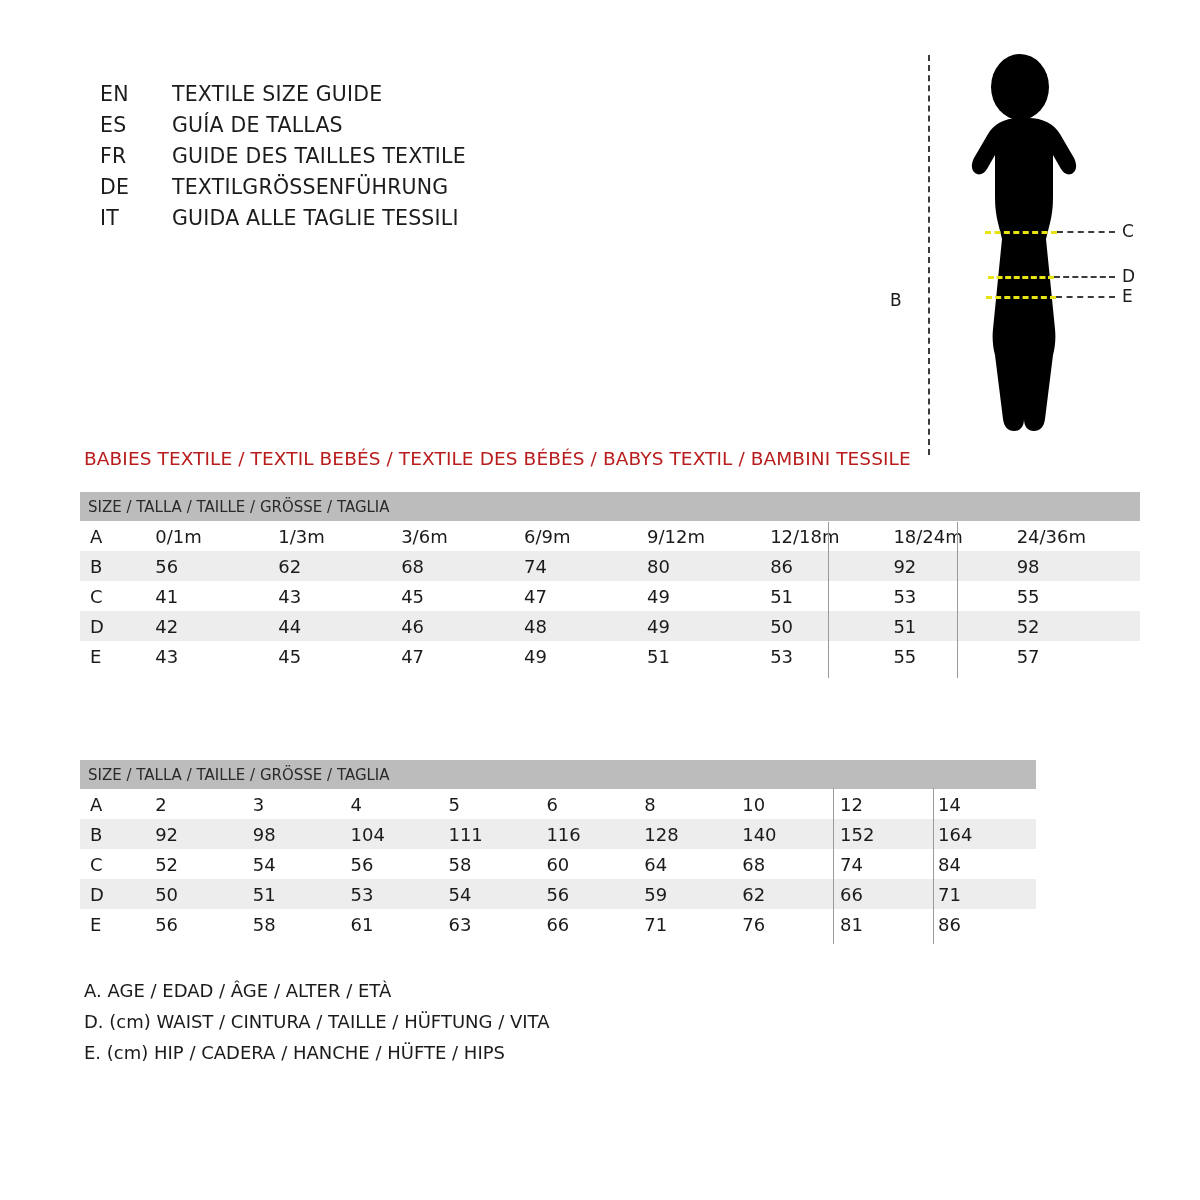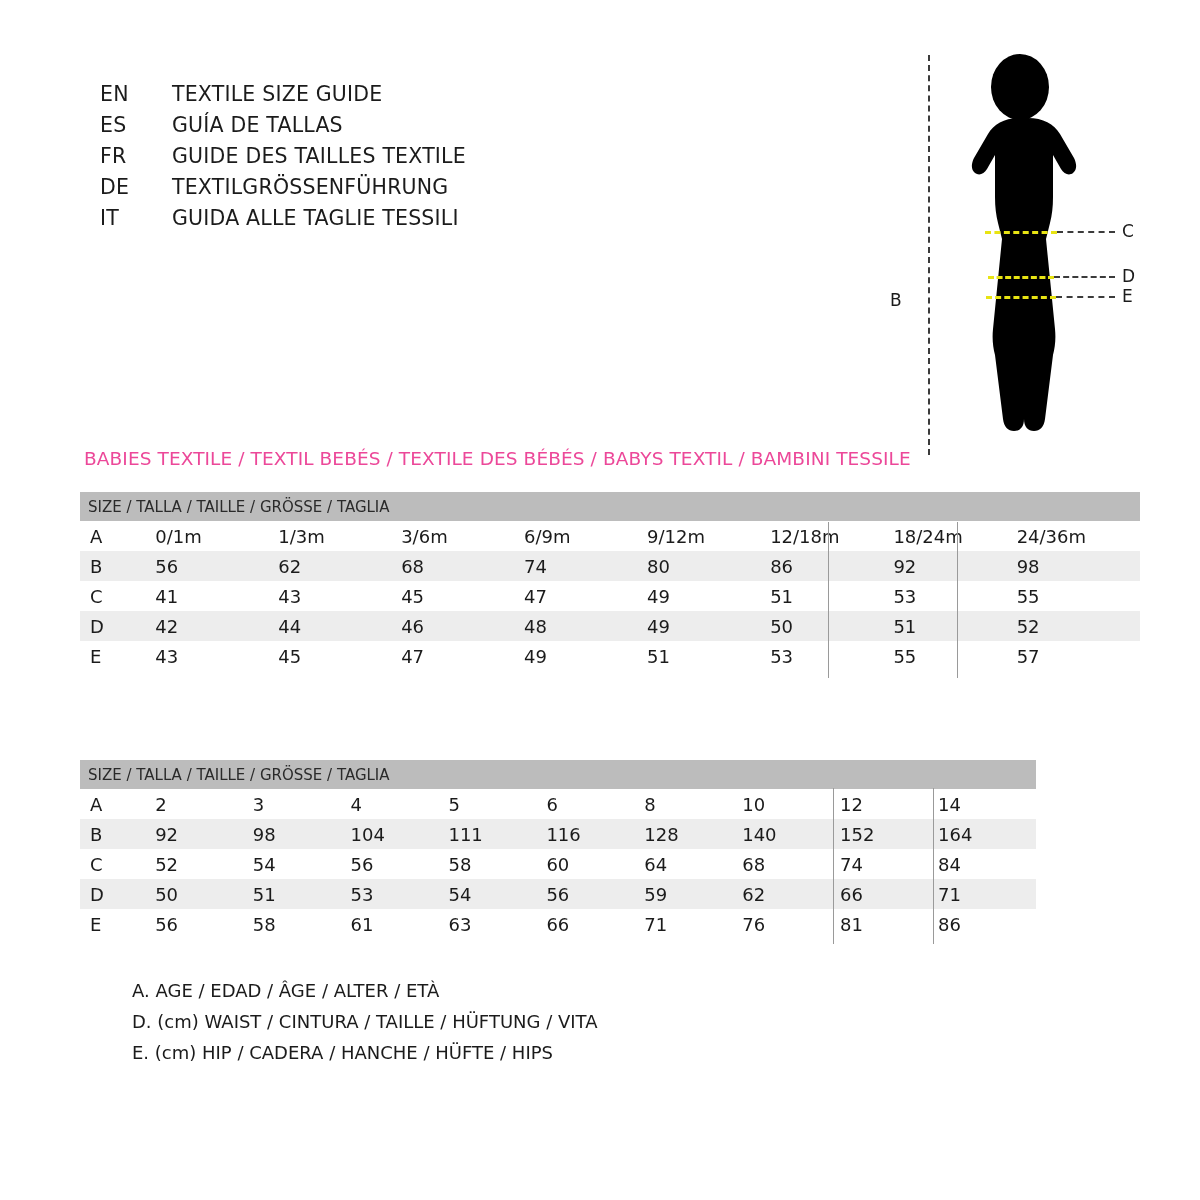--- a/index.html
+++ b/index.html
@@ -100,21 +100,21 @@
     border-top: 2px dashed #3b3b3b;
   }
   .ld-c { left: 197px; top: 191px; width: 58px; }
   .ld-d { left: 194px; top: 236px; width: 61px; }
   .ld-e { left: 196px; top: 256px; width: 59px; }
 
   
   .section-title {
     position: absolute;
     font-size: 18.5px;
-    color: #ec4899;
+    color: #b91c1c;
     letter-spacing: 0.1px;
     white-space: nowrap;
   }
   .tbl {
     position: absolute;
     border-collapse: collapse;
     font-size: 18px;
     color: #1b1b1b;
   }
   .tbl td {
@@ -159,21 +159,21 @@
 
   
   .legend {
     position: absolute;
     left: 84px;
     top: 975px;
     font-size: 18px;
     line-height: 31px;
     color: #1b1b1b;
   }
-  .legend div { white-space: nowrap; margin-left: 48px; }
+  .legend div { white-space: nowrap; }
 </style>
 </head>
 <body>
 
 <div class="page">
 
   <div class="lang-block">
     <div class="lang-row">
       <span class="lang-code">EN</span>
       <span class="lang-text">TEXTILE SIZE GUIDE</span>

